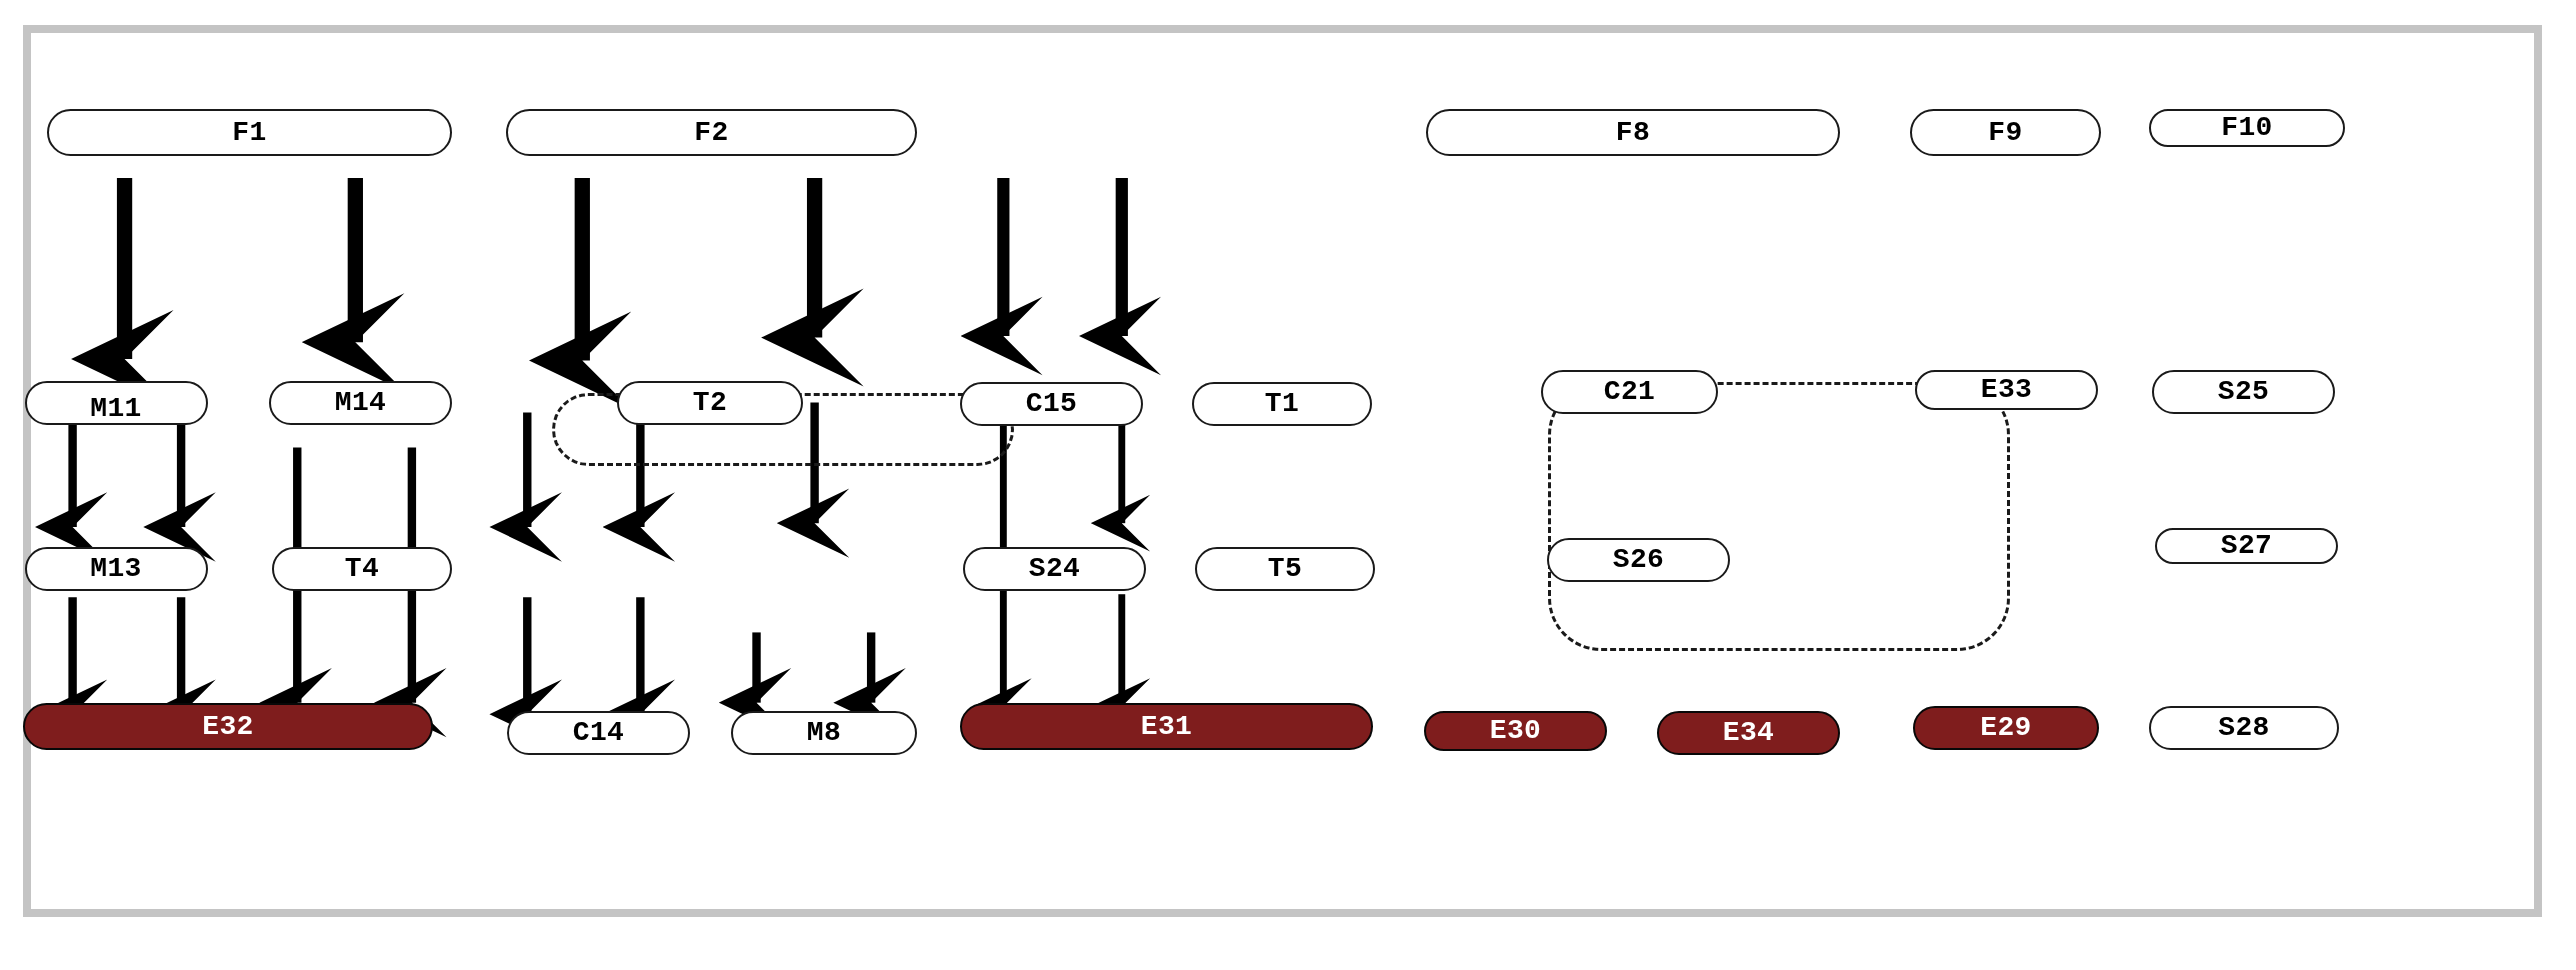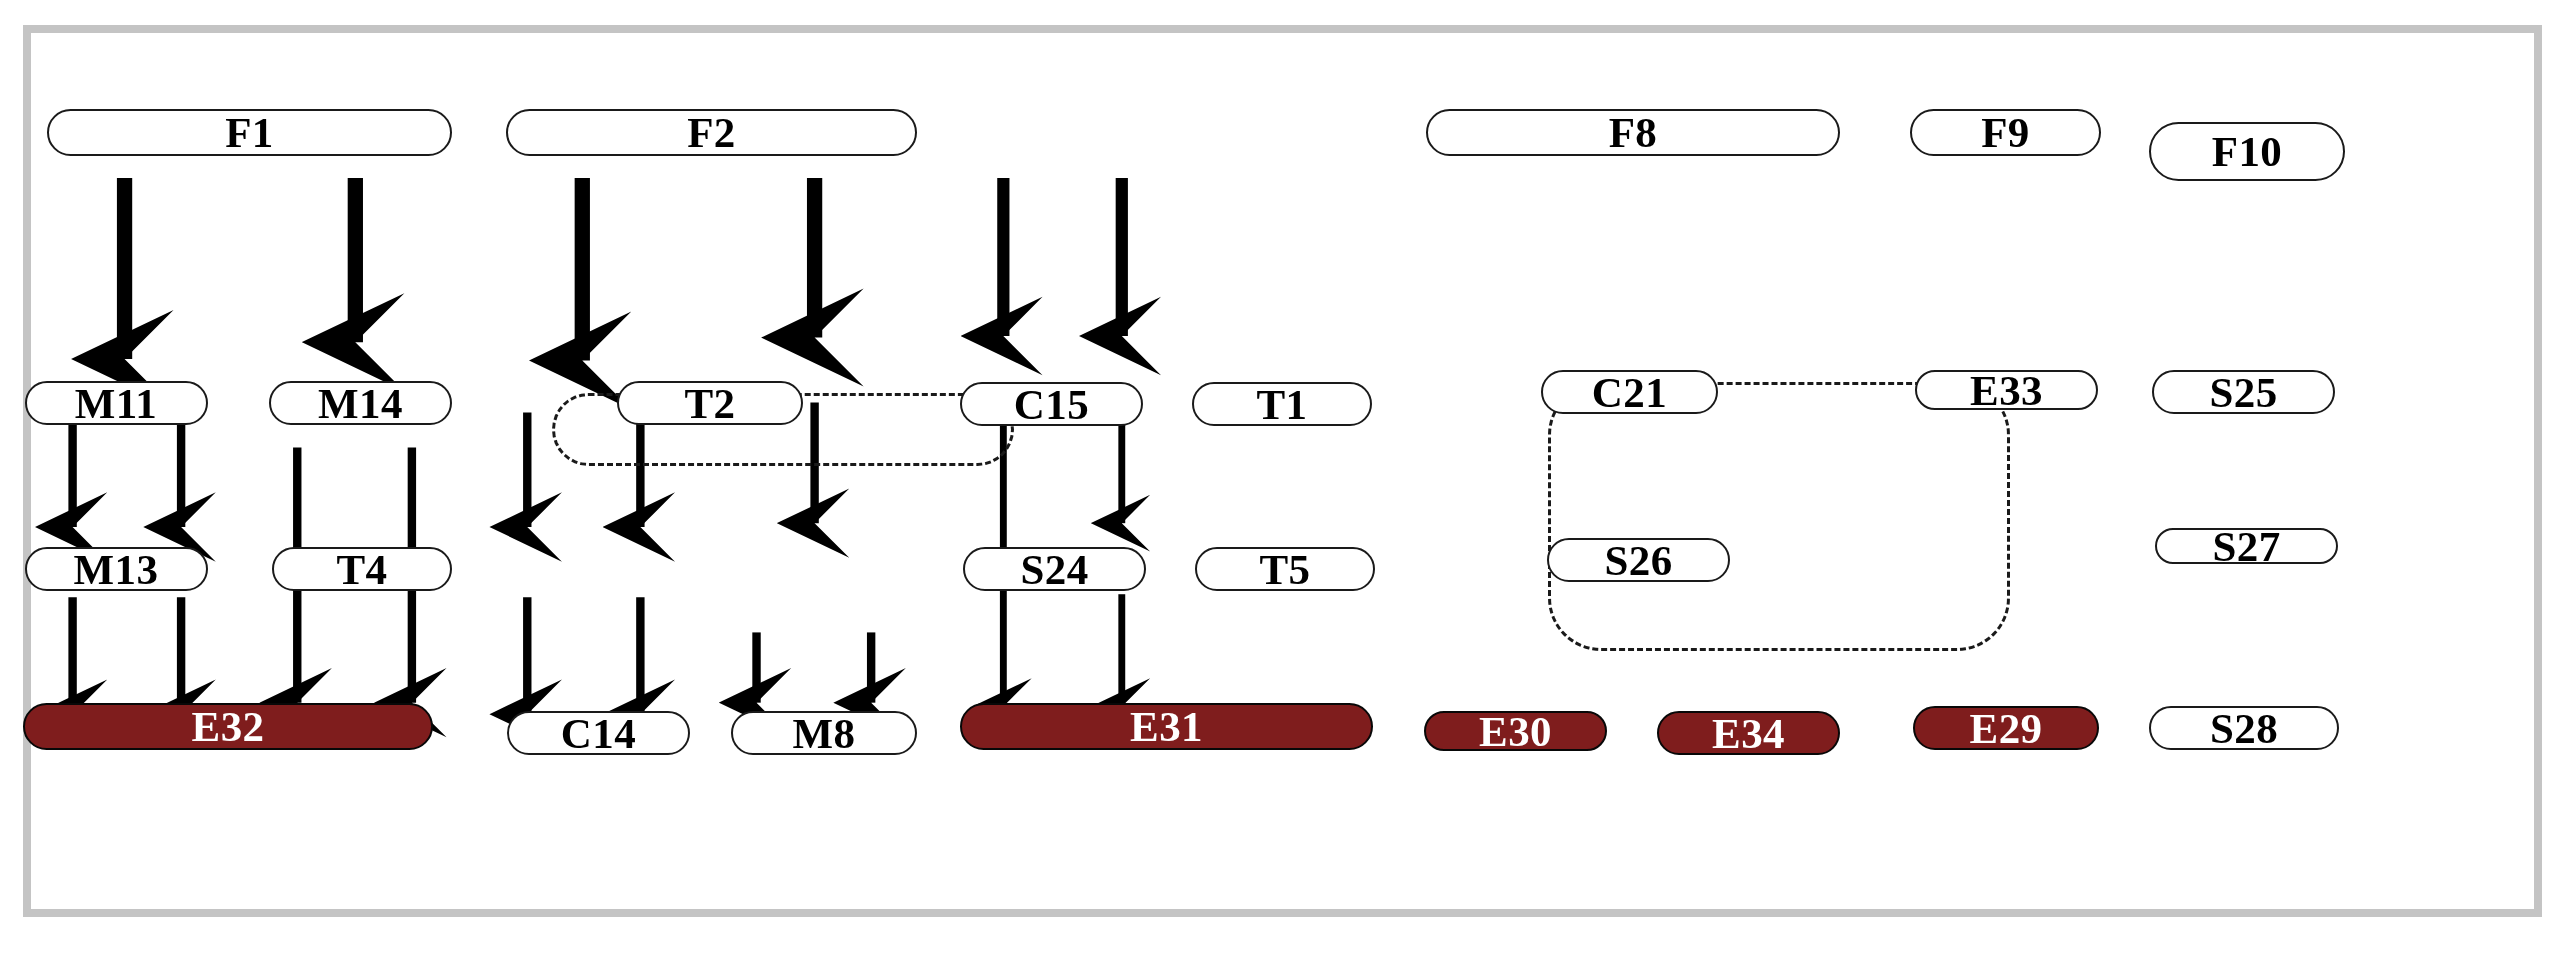--- a/index.html
+++ b/index.html
@@ -49,23 +49,23 @@
   .node {
     position: absolute;
     box-sizing: border-box;
     display: flex;
     align-items: center;
     justify-content: center;
     border: 2.3px solid #1a1a1a;
     border-radius: 763px;
     background: #ffffff;
     color: #000000;
-    font-family: Liberation Serif, serif;
+    font-family: Liberation Mono, monospace;
     font-weight: bold;
-    font-size: 43px;
+    font-size: 28px;
     letter-spacing: 0.4px;
     line-height: 1;
     white-space: nowrap;
   }
   .node.filled {
     background: #7f1d1d;
     color: #ffffff;
     border-color: #080808;
   }
 </style>
@@ -168,25 +168,25 @@
   </div>
   <div class="node" style="left:506px; top:109px; width:411px; height:47px;">
     <span>F2</span>
   </div>
   <div class="node" style="left:1426px; top:109px; width:414px; height:47px;">
     <span>F8</span>
   </div>
   <div class="node" style="left:1910px; top:109px; width:191px; height:47px;">
     <span>F9</span>
   </div>
-  <div class="node" style="left:2149px; top:122px; width:196px; height:59px;">
+  <div class="node" style="left:2149px; top:109px; width:196px; height:38px;">
     <span>F10</span>
   </div>
 
-  <div class="node" style="left:24.5px; top:381px; width:183px; height:44px;">
+  <div class="node" style="left:24.5px; top:381px; width:183px; height:44px;align-items:flex-end;">
     <span>M11</span>
   </div>
   <div class="node" style="left:269px; top:381px; width:183px; height:44px;">
     <span>M14</span>
   </div>
   <div class="node" style="left:617px; top:381px; width:186px; height:44px;">
     <span>T2</span>
   </div>
   <div class="node" style="left:960px; top:382px; width:183px; height:44px;">
     <span>C15</span>

